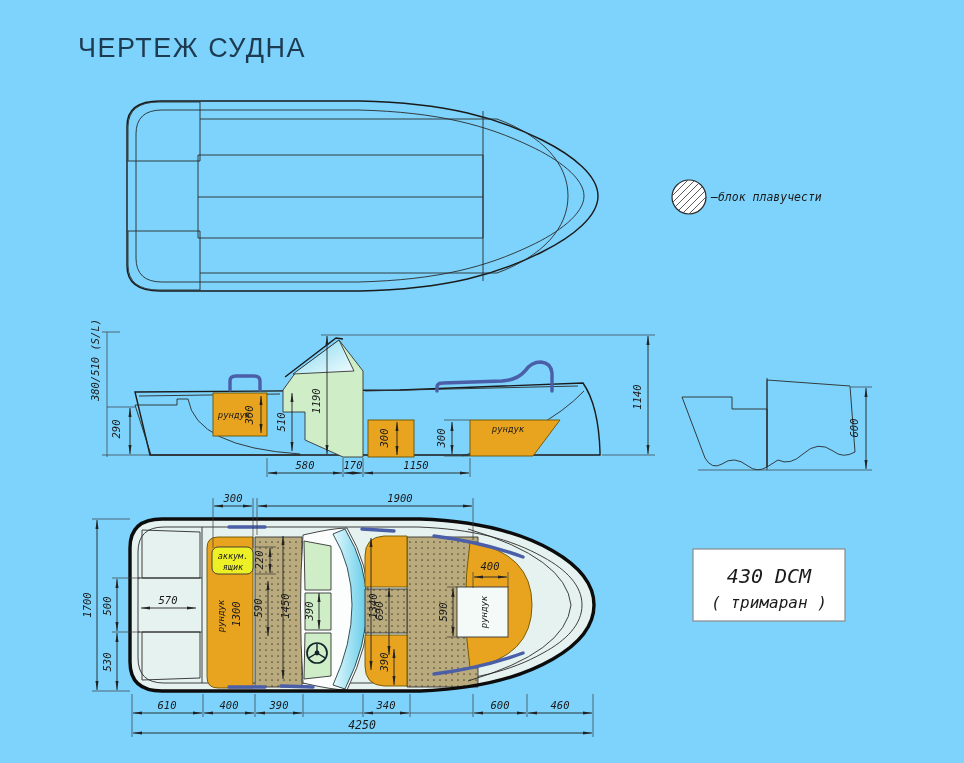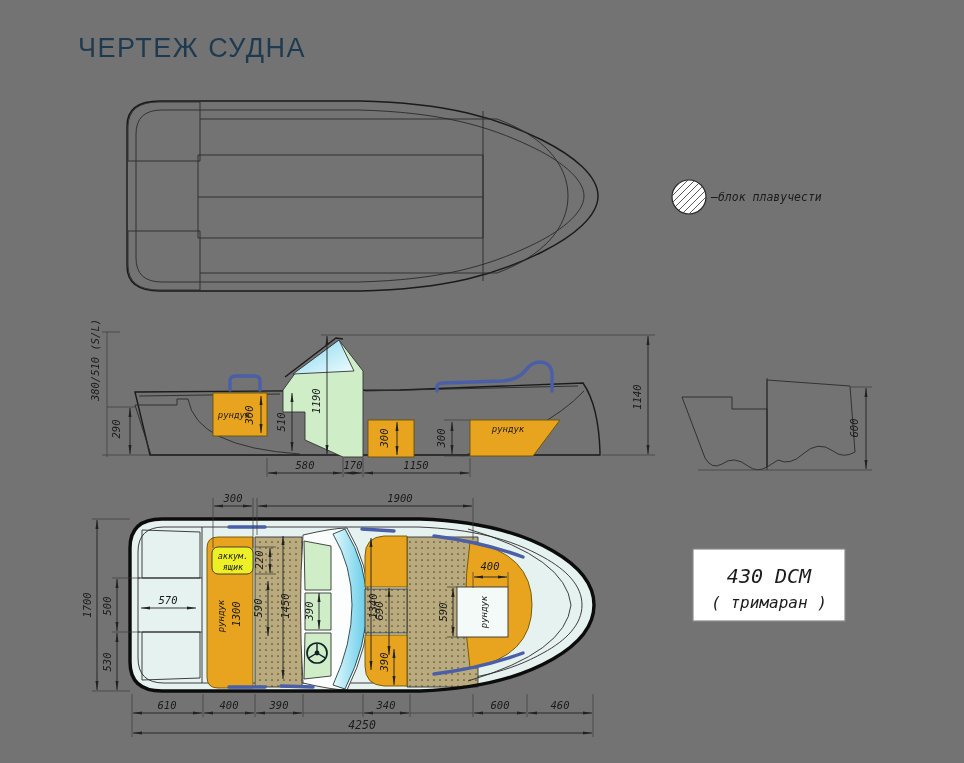--- a/index.html
+++ b/index.html
@@ -1,16 +1,16 @@
 <!DOCTYPE html>
 <html><head>
 <meta charset="utf-8">
 <style>
   html,body{margin:0;padding:0;background:#ffffff;}
-  .stage{position:relative;width:964px;height:763px;background:#737373;overflow:hidden;}
+  .stage{position:relative;width:964px;height:763px;background:#7dd3fc;overflow:hidden;}
   svg{display:block;}
   text{user-select:none;}
   .title-t{font-family:"Liberation Sans",sans-serif;font-size:27px;font-weight:500;letter-spacing:1.5px;}
   .cad{font-family:"DejaVu Sans Mono","Liberation Mono",monospace;font-style:italic;fill:#1b1b1b;text-anchor:middle;}
   .d10{font-size:10.5px;}
   .d9{font-size:9px;}
   .d8{font-size:8.5px;}
   .d11{font-size:11.5px;}
   .d20{font-size:20px;}
   .d16{font-size:16px;}

